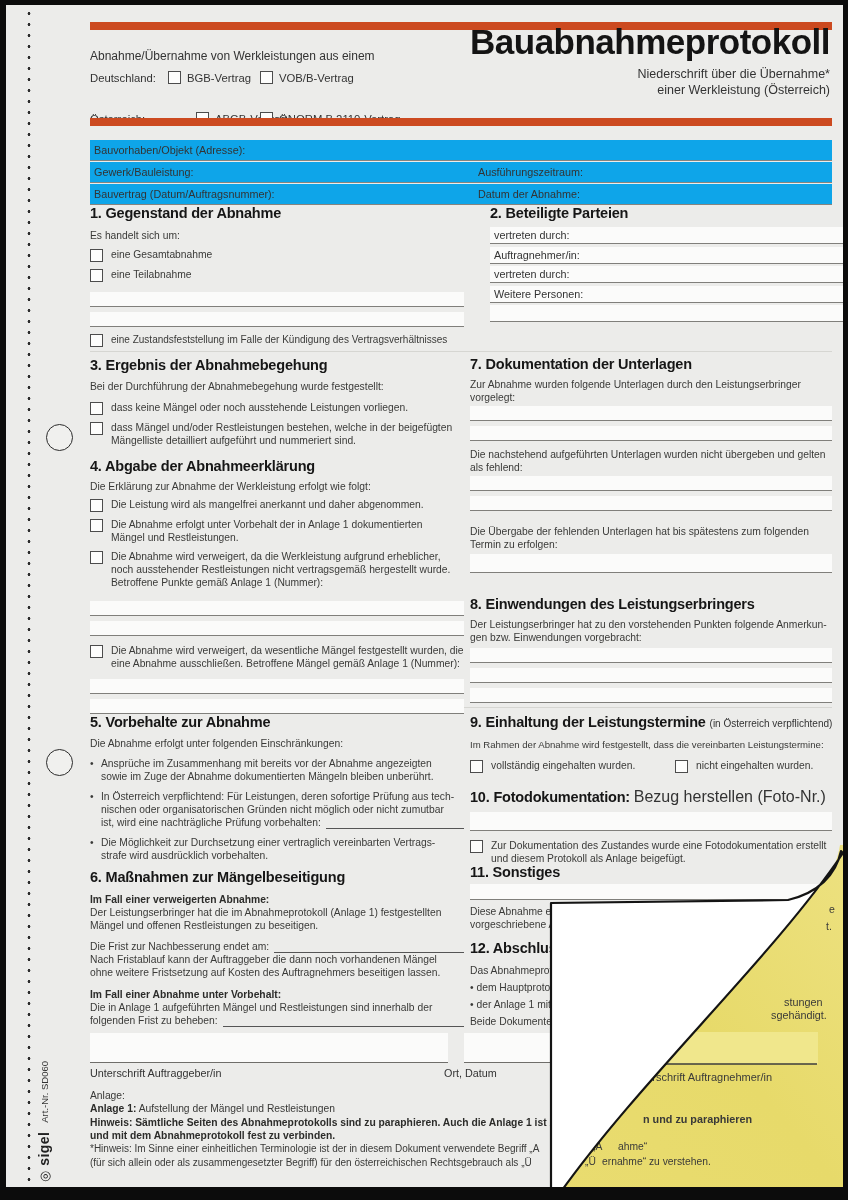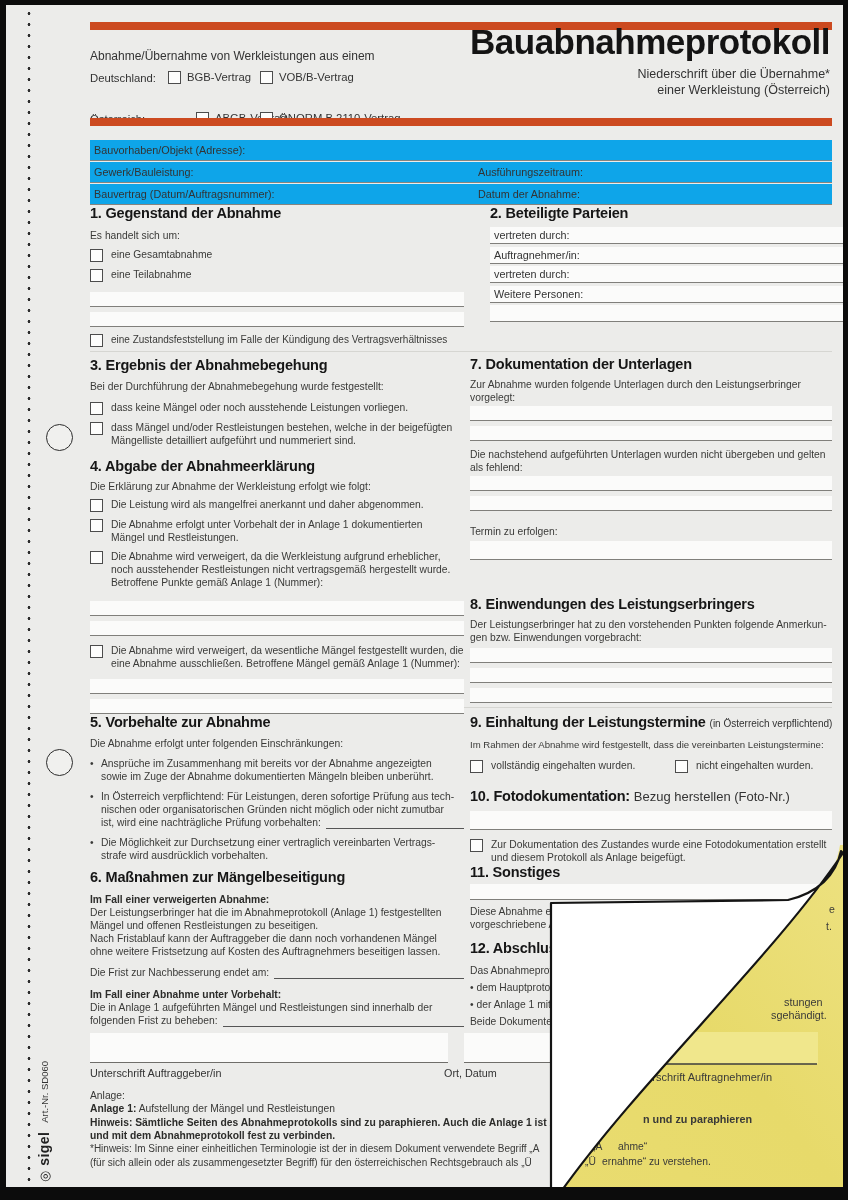--- a/index.html
+++ b/index.html
@@ -9,34 +9,34 @@
   .perforation{position:absolute;left:27px;top:8px;width:4px;height:1176px;background-image:radial-gradient(circle,#2c2c2c 1.3px,transparent 1.6px);background-size:4px 11px;background-repeat:repeat-y;z-index:2;}
   .hole{position:absolute;left:46px;width:25px;height:25px;border:1.6px solid #2b2b2b;border-radius:50%;background:#f0f0ee;z-index:2;}
   .brand{position:absolute;left:36px;top:1182px;transform:rotate(-90deg);transform-origin:0 0;white-space:nowrap;display:flex;align-items:center;color:#222;z-index:2;}
   .brand .logo{font-size:13px;margin-right:5px;}
   .brand .name{font-size:14px;font-weight:bold;letter-spacing:.4px;}
   .brand .art{font-size:9.5px;margin-left:9px;color:#333;}
   .bar{position:absolute;left:90px;width:742px;height:8px;background:#cc4a20;}
   .hdr-intro{position:absolute;left:90px;top:49px;font-size:12px;color:#333;}
   .hdr-row{position:absolute;left:90px;font-size:11.3px;display:flex;align-items:center;color:#333;}
   .hdr-row .lbl{width:78px;}
-  .hdr-row .opt{display:flex;align-items:flex-start;margin-right:14px;}
+  .hdr-row .opt{display:flex;align-items:center;margin-right:14px;}
   .hdr-row .opt:nth-of-type(3){position:absolute;left:170px;}
   .title{position:absolute;right:18px;top:22px;width:520px;text-align:right;font-size:35px;line-height:40px;font-weight:bold;color:#141414;letter-spacing:-.5px;}
   .subtitle{position:absolute;right:18px;top:66px;width:420px;text-align:right;font-size:12.5px;line-height:16px;color:#333;}
   .box{width:11px;height:11px;border:1.3px solid #4c4c4c;background:#fdfdfc;flex:none;}
   .hdr-row .box{margin-right:6px;}
   .frow{position:absolute;left:90px;width:742px;height:20px;background:#0ea5e9;border-bottom:1.5px solid #85847f;font-size:10.8px;color:#333;}
   .frow span{position:absolute;top:4px;left:4px;}
   .frow span.r{left:388px;}
   .sec{position:absolute;width:374px;z-index:1;}
   .sec.right{width:362px;}
   .h{font-weight:bold;font-size:14.5px;line-height:17px;color:#161616;letter-spacing:-.2px;}
   .h .note{font-weight:normal;font-size:10px;color:#333;letter-spacing:0;}
-  .h .note2{font-weight:normal;font-size:13px;color:#333;letter-spacing:0;}
+  .h .note2{font-weight:normal;font-size:16px;color:#333;letter-spacing:0;}
   .t{font-size:10.3px;line-height:13px;color:#3a3a38;}
   .b{font-weight:bold;color:#2c2c2a;}
   .cb{display:flex;margin-top:6px;}
   .cb .box{margin-right:8px;margin-top:1px;}
   .strip{background:#fbfbfa;border-bottom:1.5px solid #807f7b;height:14px;margin-top:5px;}
   .lstrip{background:#fbfbfa;border-bottom:1.5px solid #807f7b;height:17px;margin-top:2.5px;font-size:10.8px;color:#333;padding:2px 0 0 4px;box-sizing:border-box;}
   .ulrow{display:flex;align-items:flex-end;}
   .ul{flex:1;border-bottom:1px solid #555;height:9px;margin-left:5px;}
   .bullet{display:flex;margin-top:7px;}
   .bullet .dot{width:11px;flex:none;}
@@ -196,20 +196,21 @@
     </div>
     <div class="strip" style="margin-top:2px;"></div>
     <div class="strip"></div>
     <div class="t" style="margin-top:7px;">
       <div>Die nachstehend aufgeführten Unterlagen wurden nicht übergeben und gelten</div>
       <div>als fehlend:</div>
     </div>
     <div class="strip" style="margin-top:2px;"></div>
     <div class="strip"></div>
     <div class="t" style="margin-top:14px;">
+      <div>Die Übergabe der fehlenden Unterlagen hat bis spätestens zum folgenden</div>
       <div>Termin zu erfolgen:</div>
     </div>
     <div class="strip" style="height:18px;margin-top:3px;"></div>
   </div>
 
   <div class="sec right" style="left:470px;top:596px;">
     <div class="h">8. Einwendungen des Leistungserbringers</div>
     <div class="t" style="margin-top:5px;">
       <div>Der Leistungserbringer hat zu den vorstehenden Punkten folgende Anmerkun-</div>
       <div>gen bzw. Einwendungen vorgebracht:</div>
@@ -251,28 +252,28 @@
     </div>
   </div>
 
   <div class="sec" style="left:90px;top:869px;">
     <div class="h">6. Maßnahmen zur Mängelbeseitigung</div>
     <div class="t b" style="margin-top:7px;">Im Fall einer verweigerten Abnahme:</div>
     <div class="t">
       <div>Der Leistungserbringer hat die im Abnahmeprotokoll (Anlage 1) festgestellten</div>
       <div>Mängel und offenen Restleistungen zu beseitigen.</div>
     </div>
+    <div class="t ulrow" style="margin-top:8px;">
+        <span>Die Frist zur Nachbesserung endet am:</span>
+        <span class="ul"></span>
+      </div>
     <div class="t">
       <div>Nach Fristablauf kann der Auftraggeber die dann noch vorhandenen Mängel</div>
       <div>ohne weitere Fristsetzung auf Kosten des Auftragnehmers beseitigen lassen.</div>
     </div>
-    <div class="t ulrow" style="margin-top:8px;">
-        <span>Die Frist zur Nachbesserung endet am:</span>
-        <span class="ul"></span>
-      </div>
     <div class="t b" style="margin-top:9px;">Im Fall einer Abnahme unter Vorbehalt:</div>
     <div class="t">
       <div>Die in Anlage 1 aufgeführten Mängel und Restleistungen sind innerhalb der</div>
       <div class="ulrow">
           <span>folgenden Frist zu beheben:</span>
           <span class="ul"></span>
         </div>
     </div>
   </div>
 

